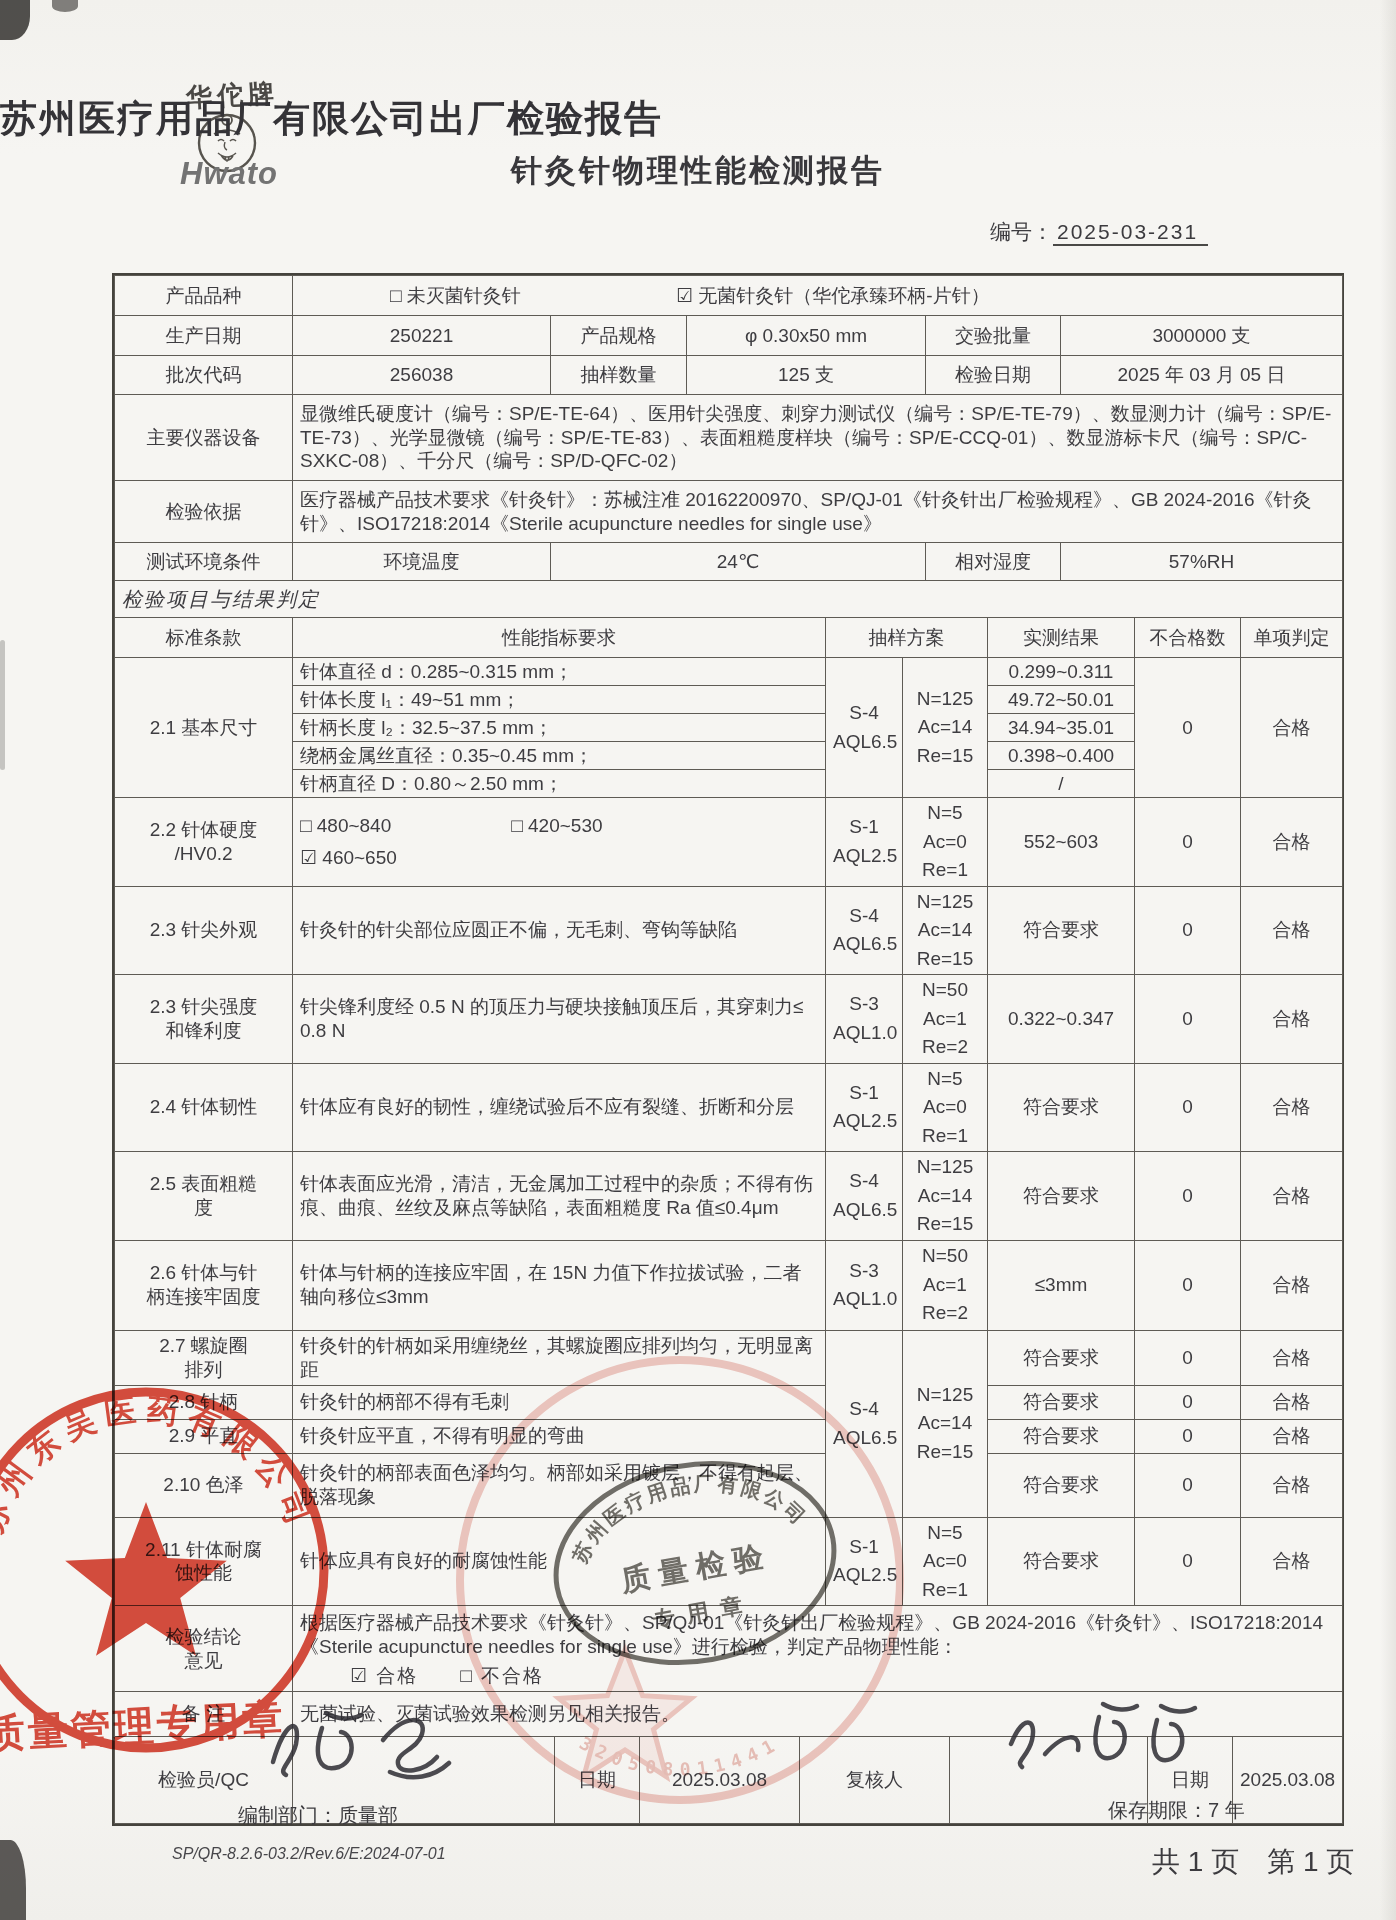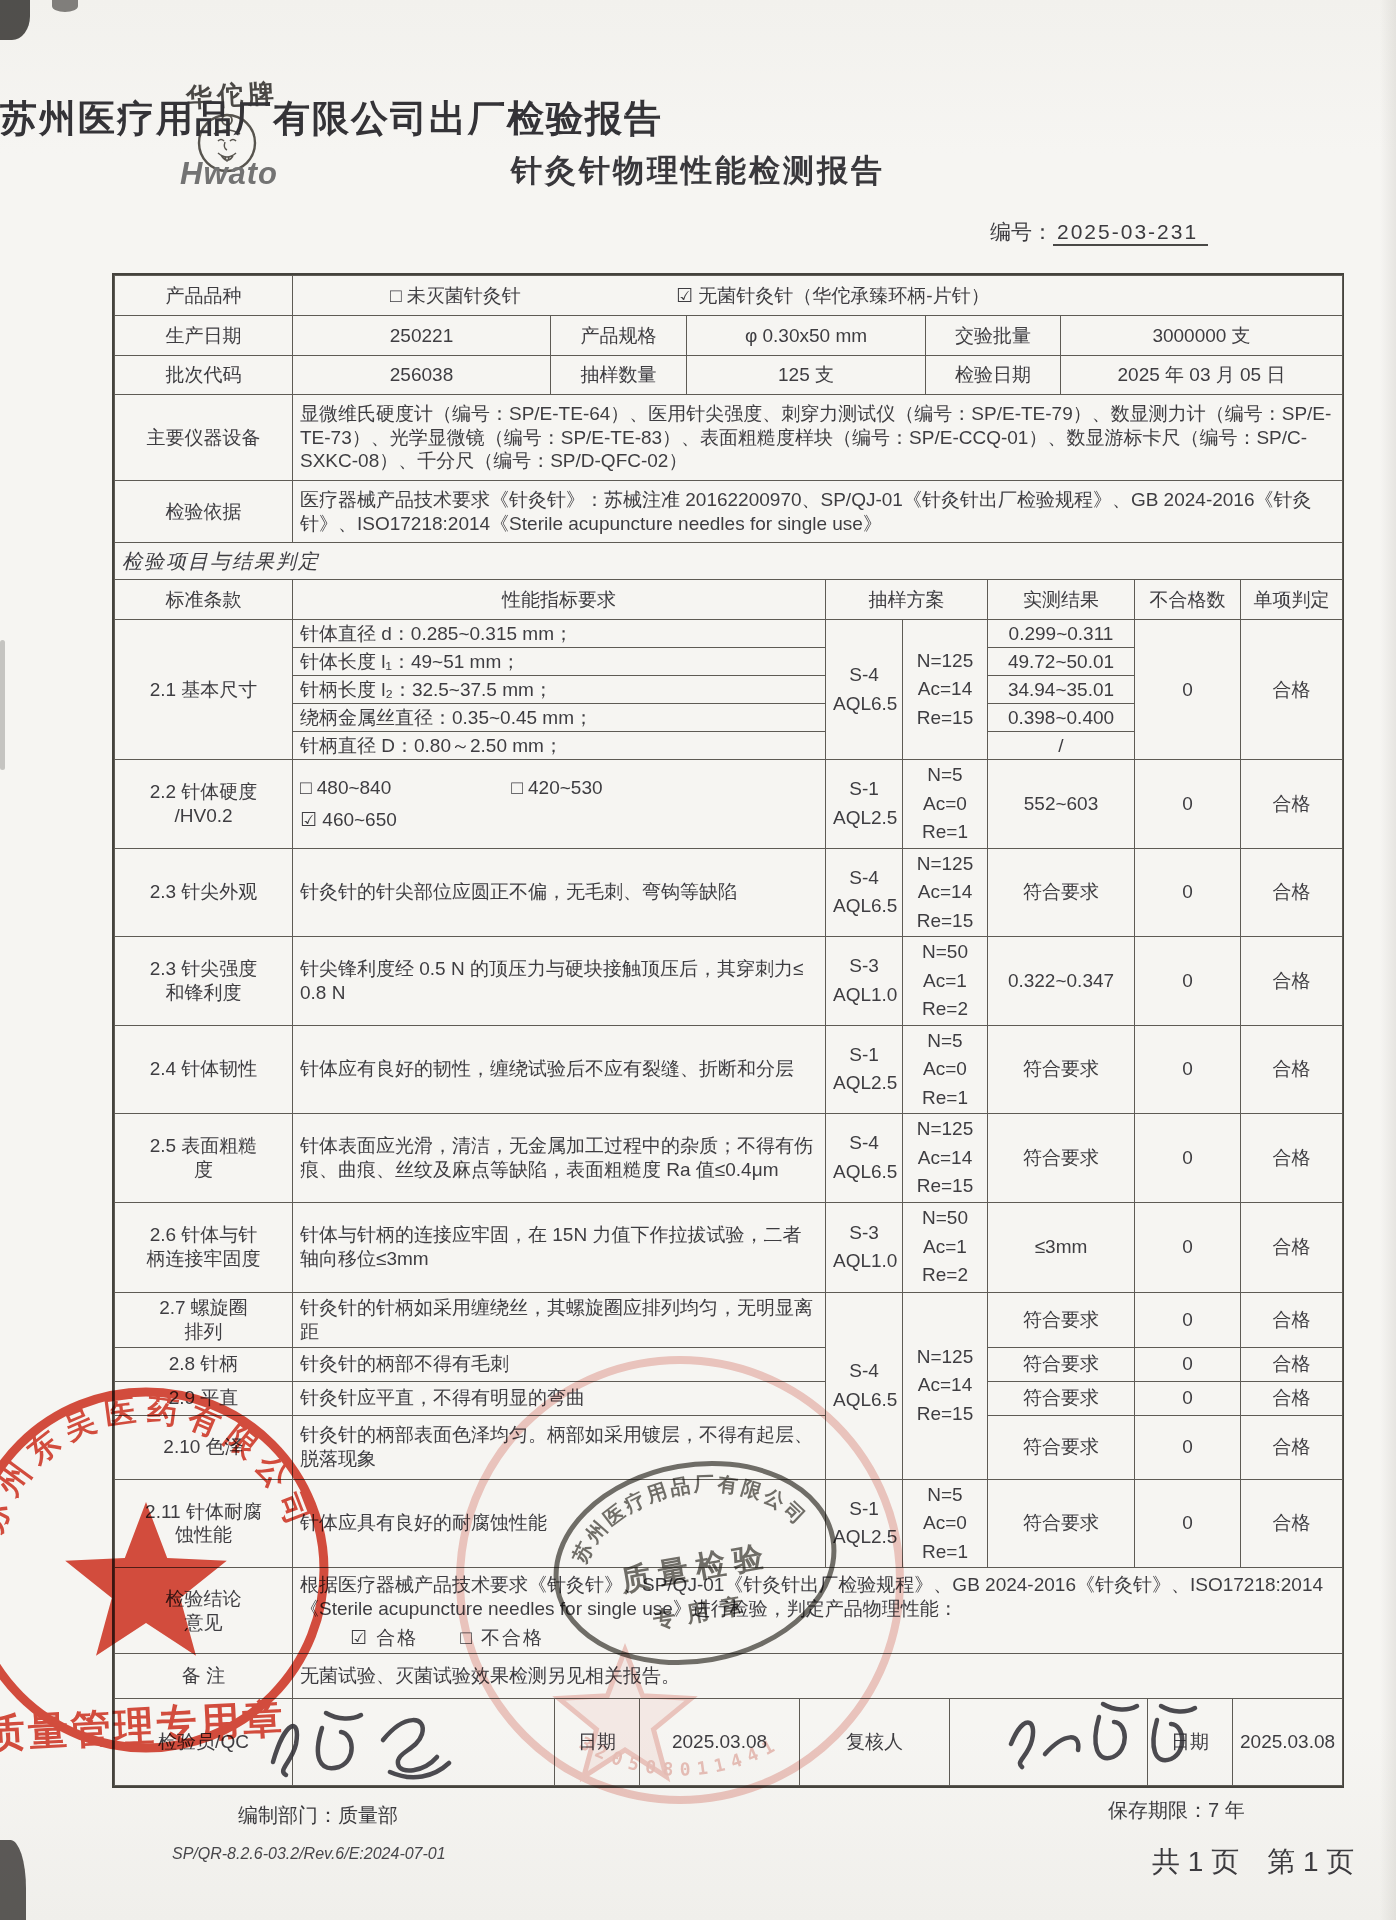--- a/index.html
+++ b/index.html
@@ -116,20 +116,27 @@
         <td class="c">2025 年 03 月 05 日</td>
       </tr>
       <tr class="rh86">
         <td class="lbl">主要仪器设备</td>
         <td colspan="5" class="req">显微维氏硬度计（编号：SP/E-TE-64）、医用针尖强度、刺穿力测试仪（编号：SP/E-TE-79）、数显测力计（编号：SP/E-TE-73）、光学显微镜（编号：SP/E-TE-83）、表面粗糙度样块（编号：SP/E-CCQ-01）、数显游标卡尺（编号：SP/C-SXKC-08）、千分尺（编号：SP/D-QFC-02）</td>
       </tr>
       <tr class="rh62">
         <td class="lbl">检验依据</td>
         <td colspan="5" class="req">医疗器械产品技术要求《针灸针》：苏械注准 20162200970、SP/QJ-01《针灸针出厂检验规程》、GB 2024-2016《针灸针》、ISO17218:2014《Sterile acupuncture needles for single use》</td>
       </tr>
+      <tr class="rh38">
+        <td class="lbl">测试环境条件</td>
+        <td class="c">环境温度</td>
+        <td colspan="2" class="c">24℃</td>
+        <td class="c">相对湿度</td>
+        <td class="c">57%RH</td>
+      </tr>
     </tbody>
       </table>
 
     <table style="margin-top:-1px">
       <colgroup>
           <col style="width:178px">
           <col style="width:533px">
           <col style="width:77px">
           <col style="width:85px">
           <col style="width:147px">

